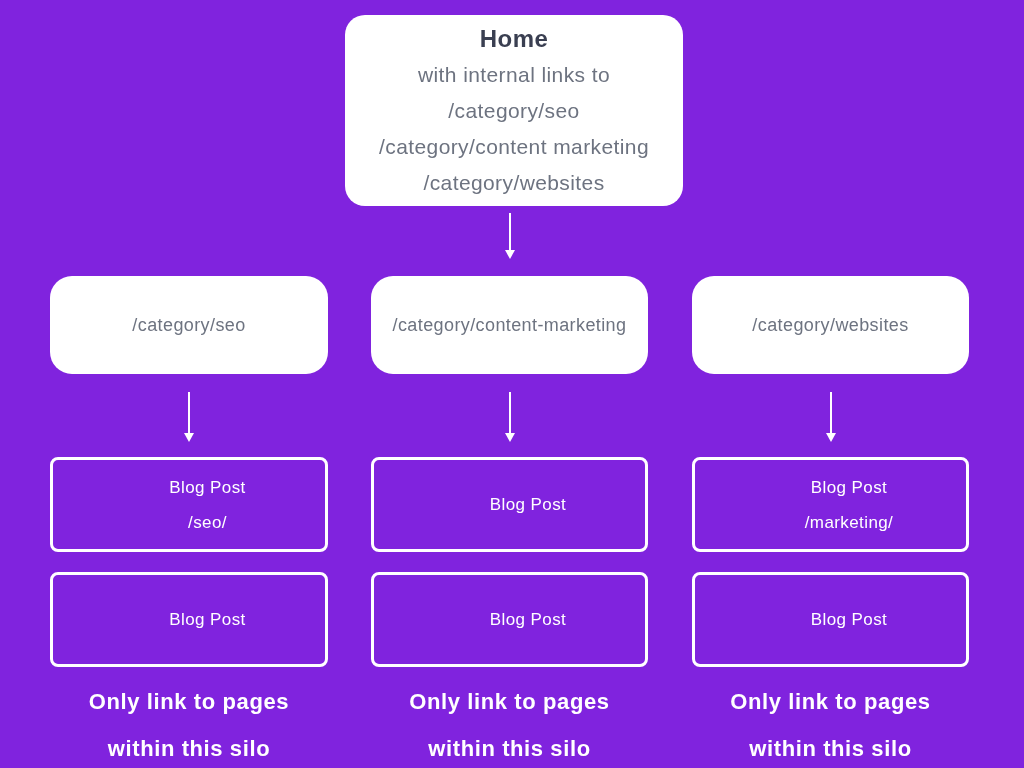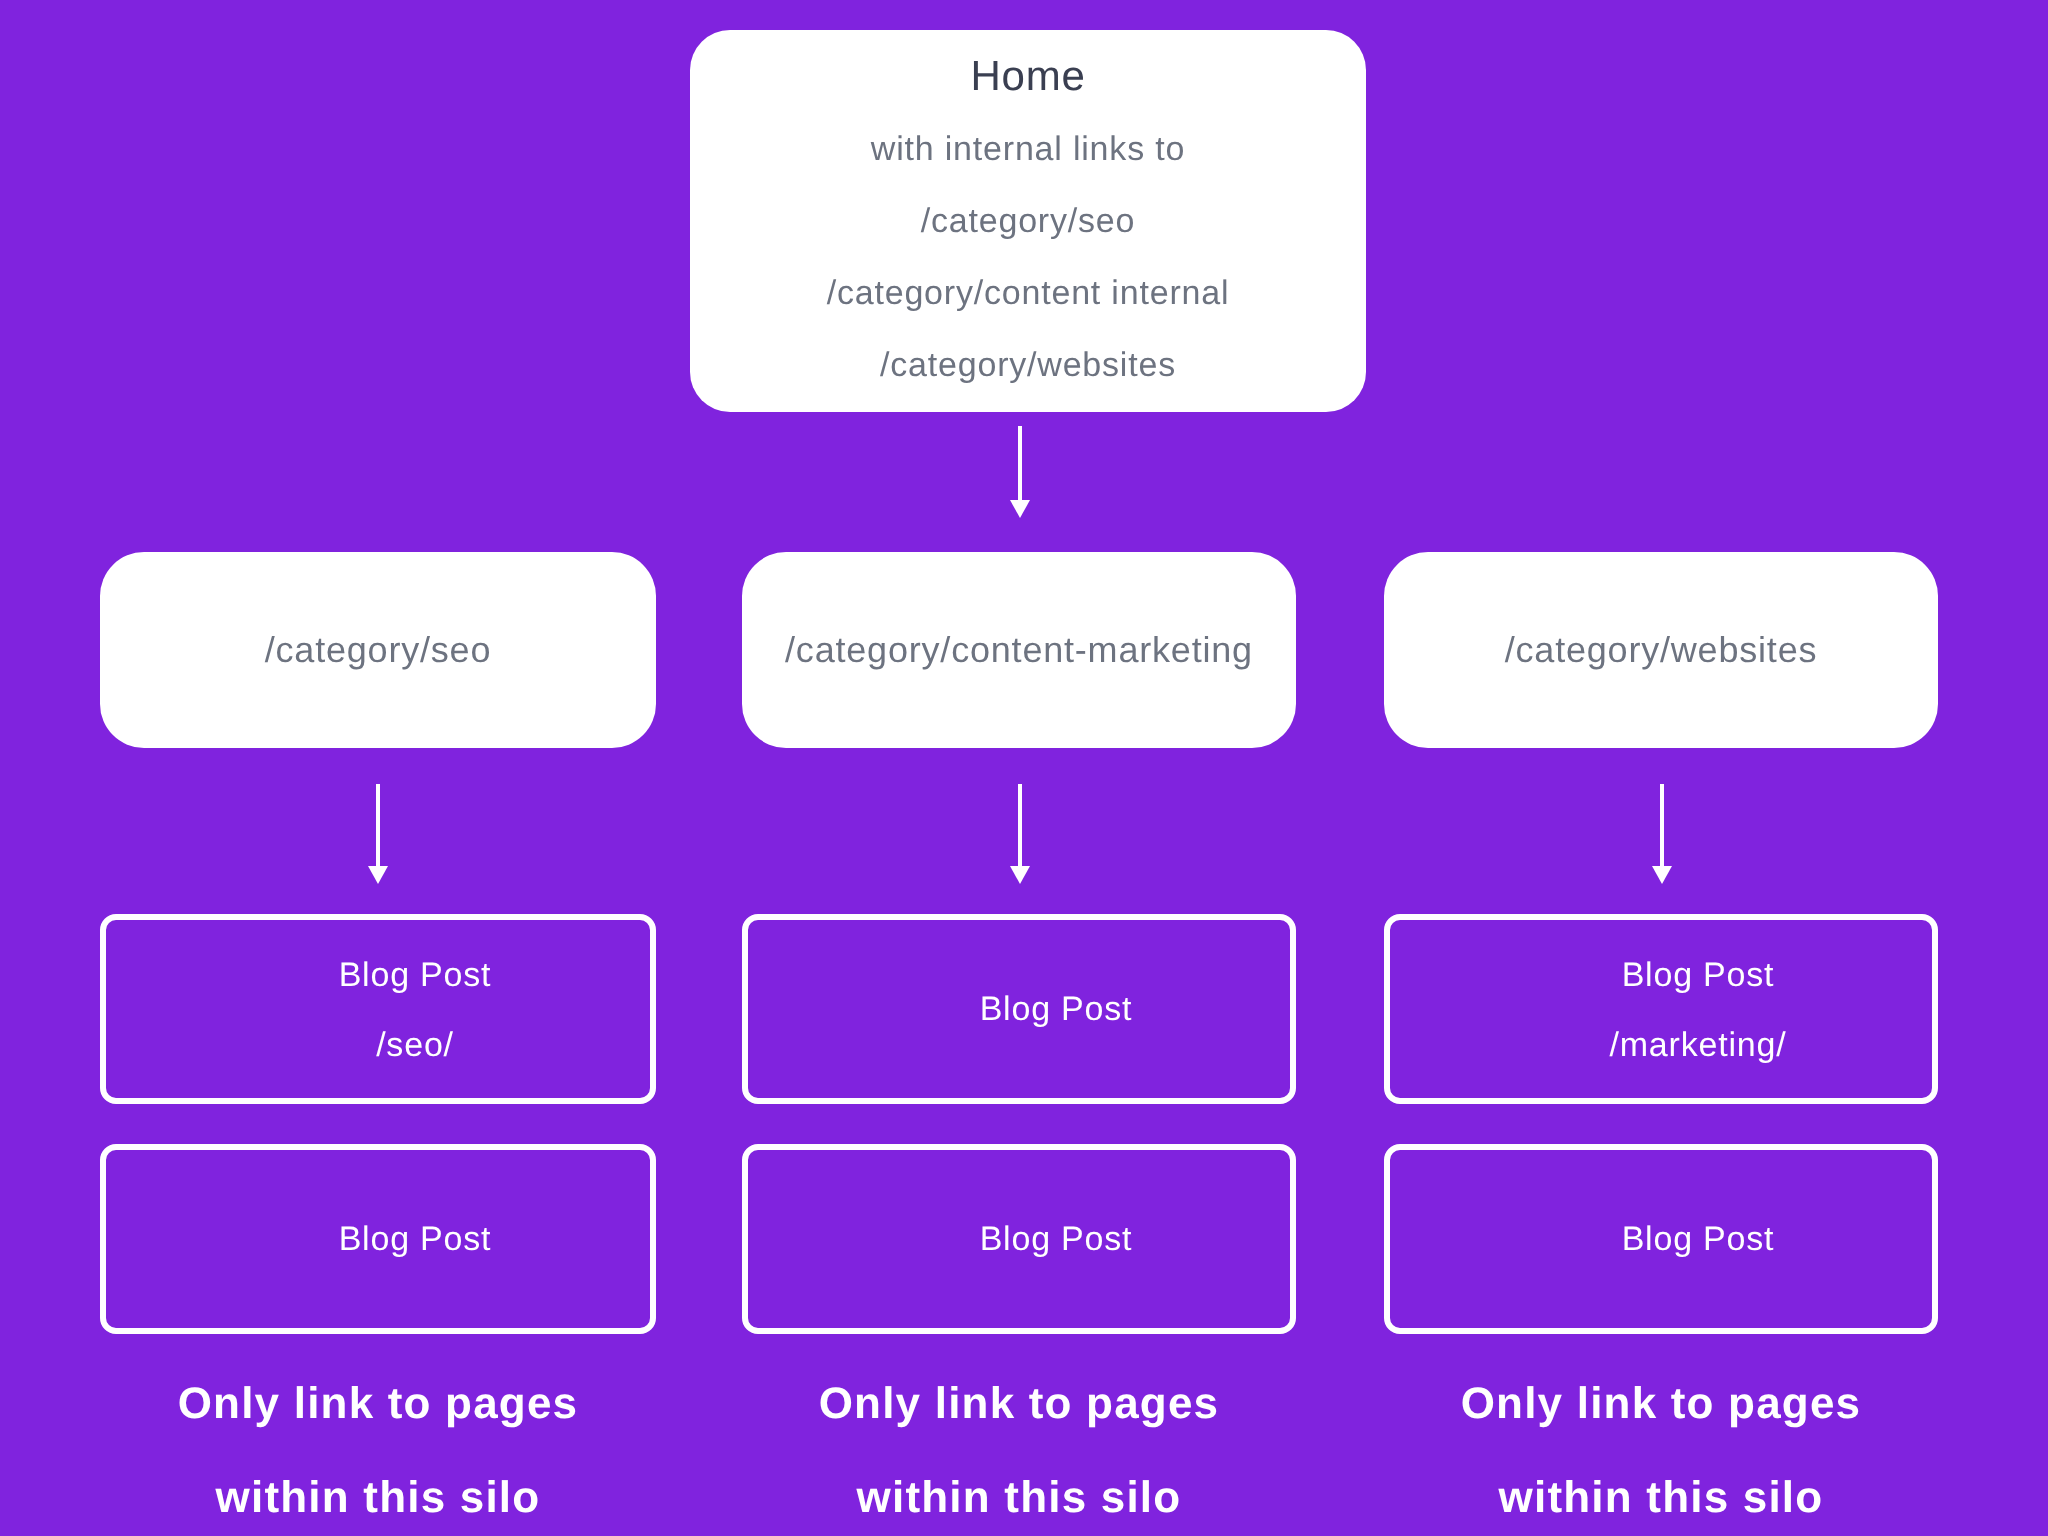--- a/index.html
+++ b/index.html
@@ -28,28 +28,28 @@
     height: 191px;
     background: var(--card-bg);
     border-radius: 20px;
     display: flex;
     flex-direction: column;
     justify-content: center;
     align-items: center;
     text-align: center;
   }
   .home-title {
-    font-size: 21px;
-    font-weight: normal;
+    font-size: 24px;
+    font-weight: bold;
     color: var(--heading-text);
     line-height: 37px;
     letter-spacing: 0.4px;
   }
   .home-line {
-    font-size: 17px;
+    font-size: 21px;
     color: var(--muted-text);
     line-height: 36px;
     letter-spacing: 0.4px;
     white-space: nowrap;
     text-align: right;
   }
 
   
   .arrow {
     position: absolute;
@@ -136,21 +136,21 @@
 </style>
 </head>
 <body>
 
 <div class="canvas">
 
   <div class="home-box">
     <div class="home-title">Home</div>
     <div class="home-line">with internal links to</div>
     <div class="home-line">/category/seo</div>
-    <div class="home-line">/category/content internal</div>
+    <div class="home-line">/category/content marketing</div>
     <div class="home-line">/category/websites</div>
   </div>
 
   <svg class="arrow arrow-home" width="14" height="46" viewBox="0 0 14 46">
     <line x1="7" y1="0" x2="7" y2="38" stroke="#FFFFFF" stroke-width="2"></line>
     <polygon points="2,37 12,37 7,46" fill="#FFFFFF"></polygon>
   </svg>
 
   <div class="column col-0">
     <div class="category-box">

